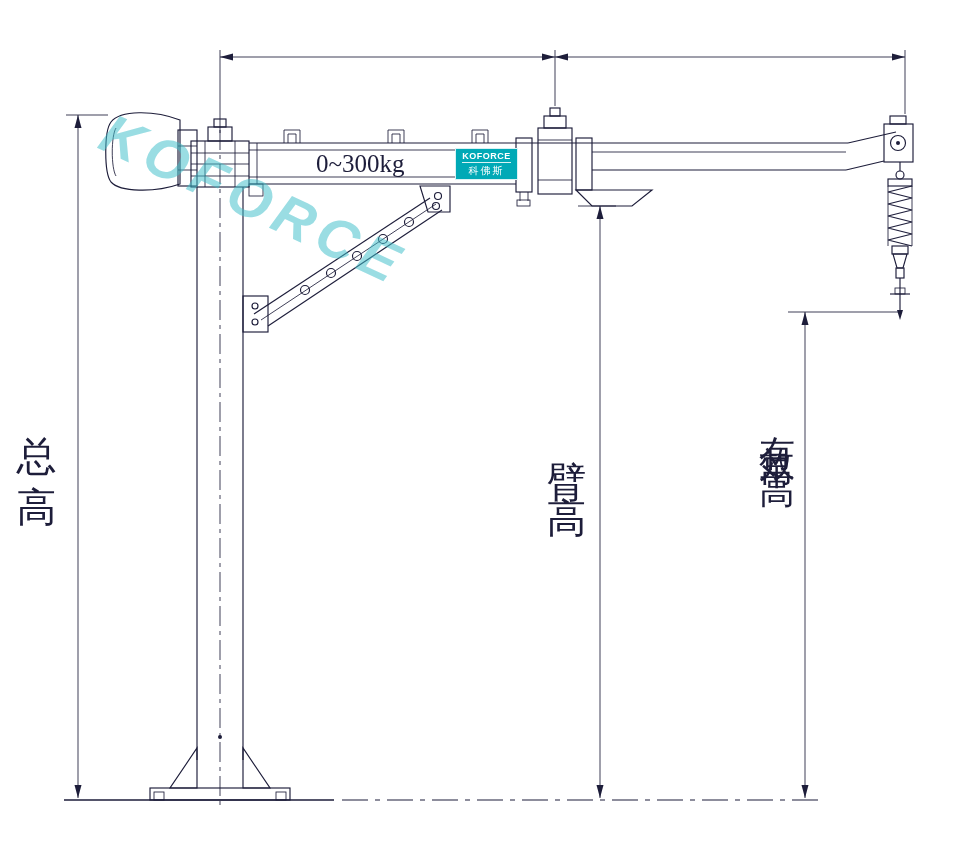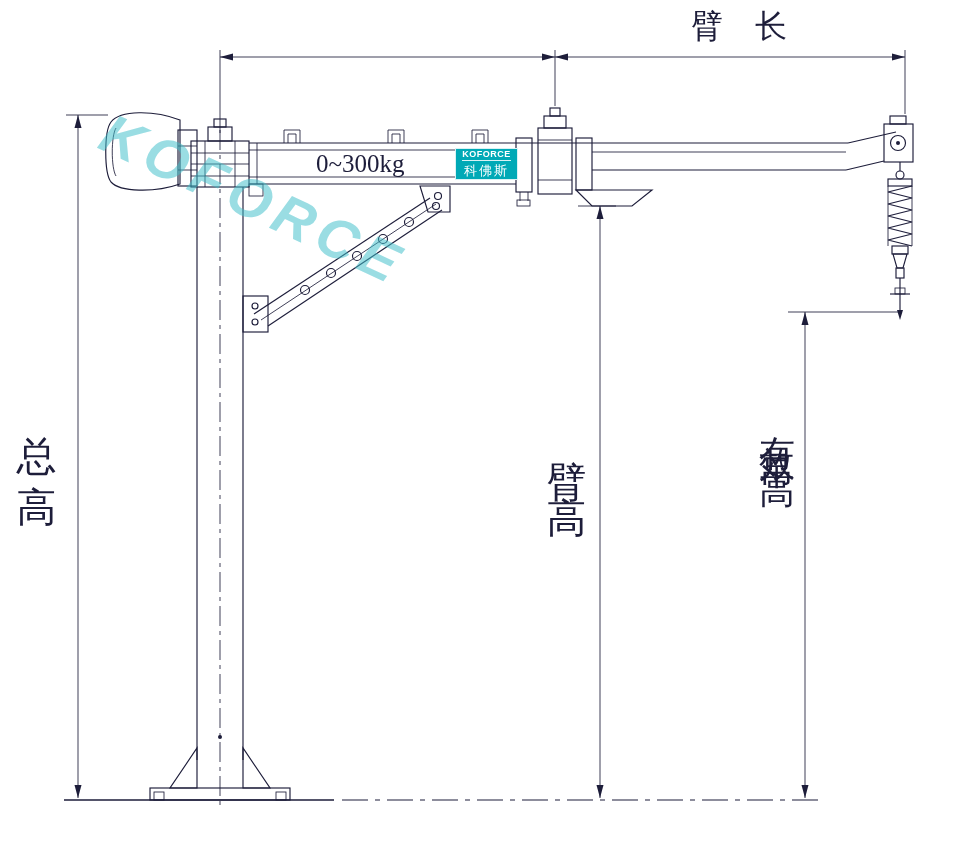--- a/index.html
+++ b/index.html
@@ -54,21 +54,21 @@
     width:63px;height:32px;
     background:var(--accent);
     box-shadow:inset 0 0 0 1px rgba(255,255,255,.85);
     display:flex;flex-direction:column;
     align-items:center;justify-content:center;
     color:#fff;
     font-family:"Liberation Sans","DejaVu Sans",sans-serif;
     pointer-events:none;
   }
   .badge .brand{font-size:9px;font-weight:700;letter-spacing:0.5px;border-bottom:1px solid rgba(255,255,255,.85);padding-bottom:1px;}
-  .badge .sub{font-size:13px;padding-top:1px;letter-spacing:2px;}
+  .badge .sub{font-size:10px;padding-top:1px;letter-spacing:2px;}
 </style>
 </head>
 <body>
 
 <div class="canvas">
 
   <svg width="967" height="843" viewBox="0 0 967 843">
 
     <g class="ln">
       <line x1="64" y1="800" x2="334" y2="800" class="thick"></line>
@@ -205,21 +205,20 @@
 
   </svg>
 
   <div class="watermark">KOFORCE</div>
 
   <div class="badge">
     <span class="brand">KOFORCE</span>
     <span class="sub">科佛斯</span>
   </div>
 
-  <div class="label lbl-arm-length">臂 长</div>
 
   <div class="label lbl-capacity">0~300kg</div>
 
   <div class="label v lbl-total-height">总高</div>
 
   <div class="label v lbl-arm-height">臂高</div>
 
   <div class="label v lbl-effective">有效吊高</div>
 
 </div>

